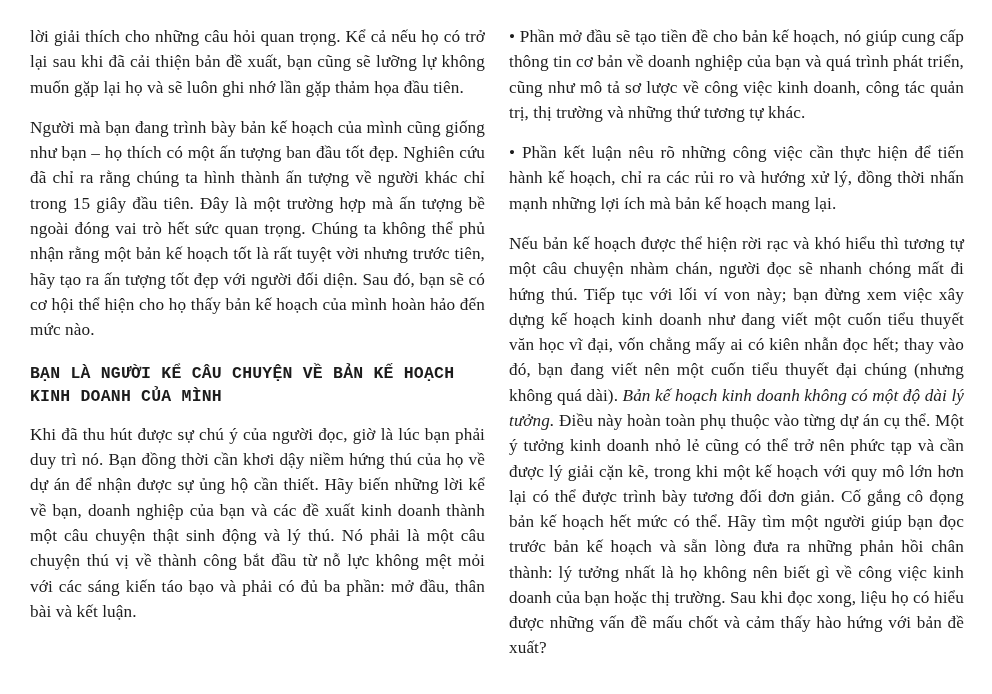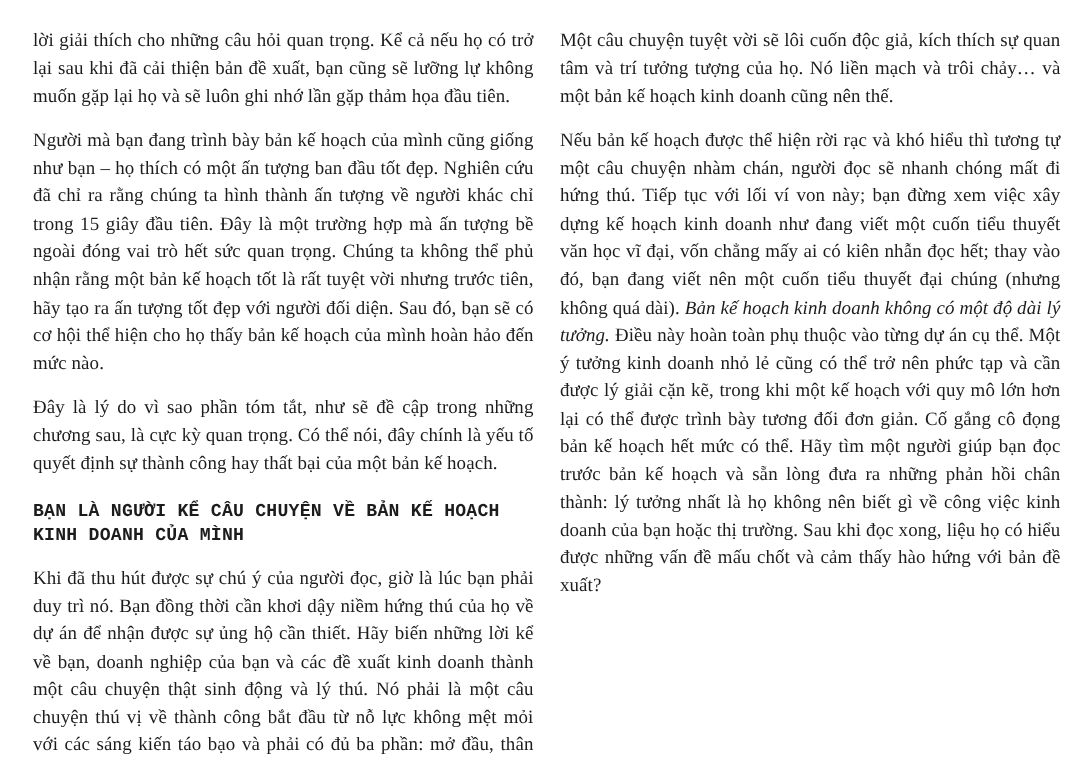--- a/index.html
+++ b/index.html
@@ -64,25 +64,25 @@
   }
 </style>
 </head>
 <body>
 
 <div class="page">
 
   <div class="column col-left">
     <p>lời giải thích cho những câu hỏi quan trọng. Kể cả nếu họ có trở lại sau khi đã cải thiện bản đề xuất, bạn cũng sẽ lưỡng lự không muốn gặp lại họ và sẽ luôn ghi nhớ lần gặp thảm họa đầu tiên.</p>
     <p>Người mà bạn đang trình bày bản kế hoạch của mình cũng giống như bạn – họ thích có một ấn tượng ban đầu tốt đẹp. Nghiên cứu đã chỉ ra rằng chúng ta hình thành ấn tượng về người khác chỉ trong 15 giây đầu tiên. Đây là một trường hợp mà ấn tượng bề ngoài đóng vai trò hết sức quan trọng. Chúng ta không thể phủ nhận rằng một bản kế hoạch tốt là rất tuyệt vời nhưng trước tiên, hãy tạo ra ấn tượng tốt đẹp với người đối diện. Sau đó, bạn sẽ có cơ hội thể hiện cho họ thấy bản kế hoạch của mình hoàn hảo đến mức nào.</p>
-    <p>Đây là lý do vì sao phần tóm tắt, như sẽ đề cập trong những chương sau, là cực kỳ quan trọng. Có thể nói, đây chính là yếu tố quyết định sự thành công hay thất bại của một bản kế hoạch.</p>
     <h2 class="section-heading">BẠN LÀ NGƯỜI KỂ CÂU CHUYỆN VỀ BẢN KẾ HOẠCH KINH DOANH CỦA MÌNH</h2>
     <p class="last">Khi đã thu hút được sự chú ý của người đọc, giờ là lúc bạn phải duy trì nó. Bạn đồng thời cần khơi dậy niềm hứng thú của họ về dự án để nhận được sự ủng hộ cần thiết. Hãy biến những lời kể về bạn, doanh nghiệp của bạn và các đề xuất kinh doanh thành một câu chuyện thật sinh động và lý thú. Nó phải là một câu chuyện thú vị về thành công bắt đầu từ nỗ lực không mệt mỏi với các sáng kiến táo bạo và phải có đủ ba phần: mở đầu, thân bài và kết luận.</p>
   </div>
 
   <div class="column col-right">
-    <p>Một câu chuyện tuyệt vời sẽ lôi cuốn độc giả, kích thích sự quan tâm và trí tưởng tượng của họ. Nó liền mạch và trôi chảy… và một bản kế hoạch kinh doanh cũng nên thế.</p>
+    <p class="bullet">• Phần mở đầu sẽ tạo tiền đề cho bản kế hoạch, nó giúp cung cấp thông tin cơ bản về doanh nghiệp của bạn và quá trình phát triển, cũng như mô tả sơ lược về công việc kinh doanh, công tác quản trị, thị trường và những thứ tương tự khác.</p>
+    <p class="bullet">• Phần kết luận nêu rõ những công việc cần thực hiện để tiến hành kế hoạch, chỉ ra các rủi ro và hướng xử lý, đồng thời nhấn mạnh những lợi ích mà bản kế hoạch mang lại.</p>
     <p class="last">
       <span>Nếu bản kế hoạch được thể hiện rời rạc và khó hiểu thì tương tự một câu chuyện nhàm chán, người đọc sẽ nhanh chóng mất đi hứng thú. Tiếp tục với lối ví von này; bạn đừng xem việc xây dựng kế hoạch kinh doanh như đang viết một cuốn tiểu thuyết văn học vĩ đại, vốn chẳng mấy ai có kiên nhẫn đọc hết; thay vào đó, bạn đang viết nên một cuốn tiểu thuyết đại chúng (nhưng không quá dài). </span><em class="ital">Bản kế hoạch kinh doanh không có một độ dài lý tưởng.</em><span> Điều này hoàn toàn phụ thuộc vào từng dự án cụ thể. Một ý tưởng kinh doanh nhỏ lẻ cũng có thể trở nên phức tạp và cần được lý giải cặn kẽ, trong khi một kế hoạch với quy mô lớn hơn lại có thể được trình bày tương đối đơn giản. Cố gắng cô đọng bản kế hoạch hết mức có thể. Hãy tìm một người giúp bạn đọc trước bản kế hoạch và sẵn lòng đưa ra những phản hồi chân thành: lý tưởng nhất là họ không nên biết gì về công việc kinh doanh của bạn hoặc thị trường. Sau khi đọc xong, liệu họ có hiểu được những vấn đề mấu chốt và cảm thấy hào hứng với bản đề xuất?</span>
     </p>
   </div>
 
 </div>
 
 </body></html>

